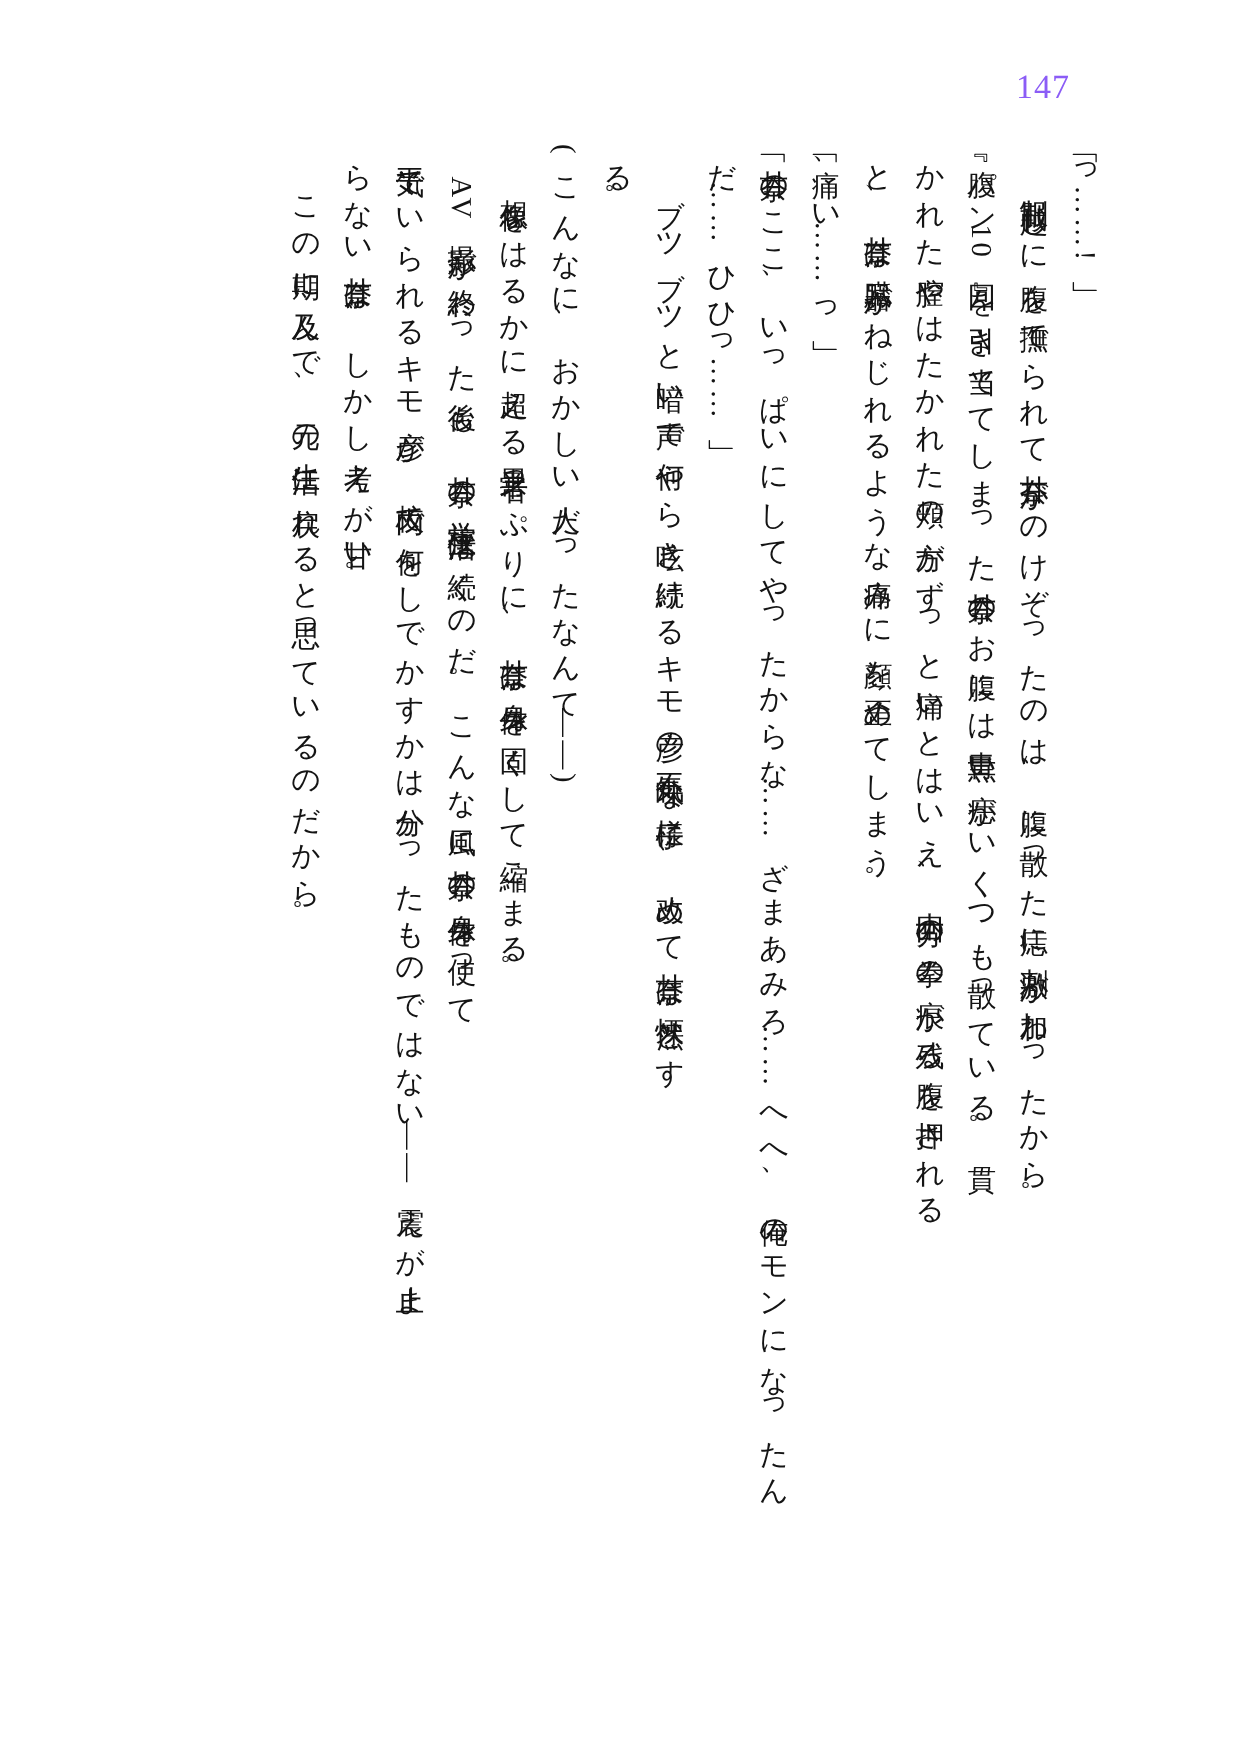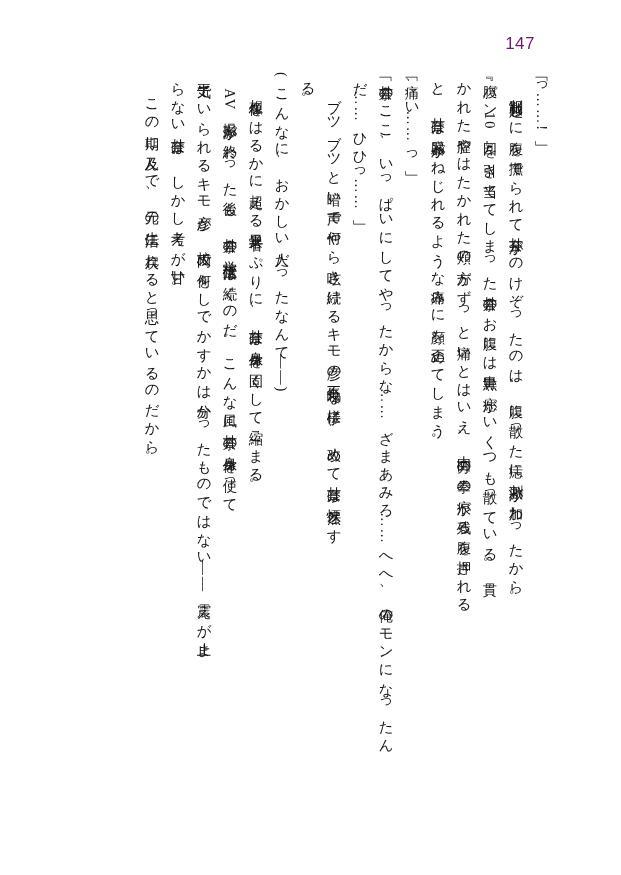--- a/index.html
+++ b/index.html
@@ -25,22 +25,22 @@
     background: #ffffff;
   }
 
   
   #page-number {
     position: absolute;
     top: 34px;
     right: 86px;
     font-size: 17px;
     letter-spacing: 0.5px;
-    color: #701a75;
-    font-family: Liberation Sans, sans-serif;
+    color: #8b5cf6;
+    font-family: Liberation Serif, serif;
   }
 
   
   #body-text {
     position: absolute;
     top: 72px;
     right: 72px;
     left: 74px;
     height: 740px;
     display: flex;

